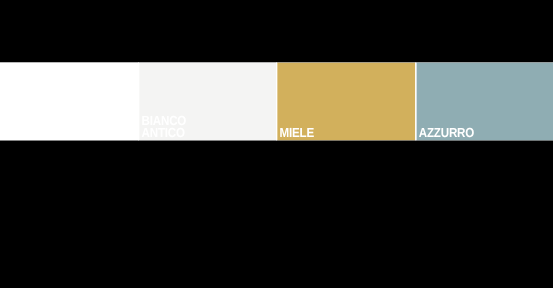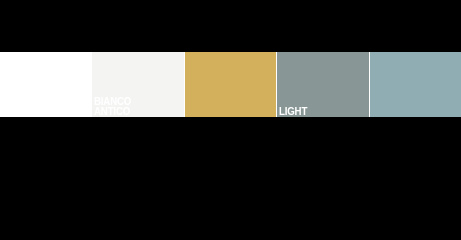--- a/index.html
+++ b/index.html
@@ -118,32 +118,33 @@
       <div class="swatch-fill" style="background: rgb(244, 244, 243);"></div>
       <div class="swatch-label">
         <span class="label-name">BIANCO</span>
         <span class="label-name">ANTICO</span>
         <span class="label-sub"></span>
       </div>
     </div>
 
     <div class="swatch">
       <div class="swatch-fill" style="background: rgb(210, 176, 92);"></div>
-    </div>
-
-
-
-    <div class="swatch">
-      <div class="swatch-fill" style="background: rgb(136, 151, 149);"></div>
       <div class="swatch-label">
-        <span class="label-name">LIGHT</span>
+        <span class="label-name">MIELE</span>
         <span class="label-sub"></span>
       </div>
     </div>
 
 
 
+
+
+
     <div class="swatch">
       <div class="swatch-fill" style="background: rgb(143, 173, 179);"></div>
+      <div class="swatch-label">
+        <span class="label-name">AZZURRO</span>
+        <span class="label-sub"></span>
+      </div>
     </div>
 
   </div>
 </div>
 
 </body></html>

